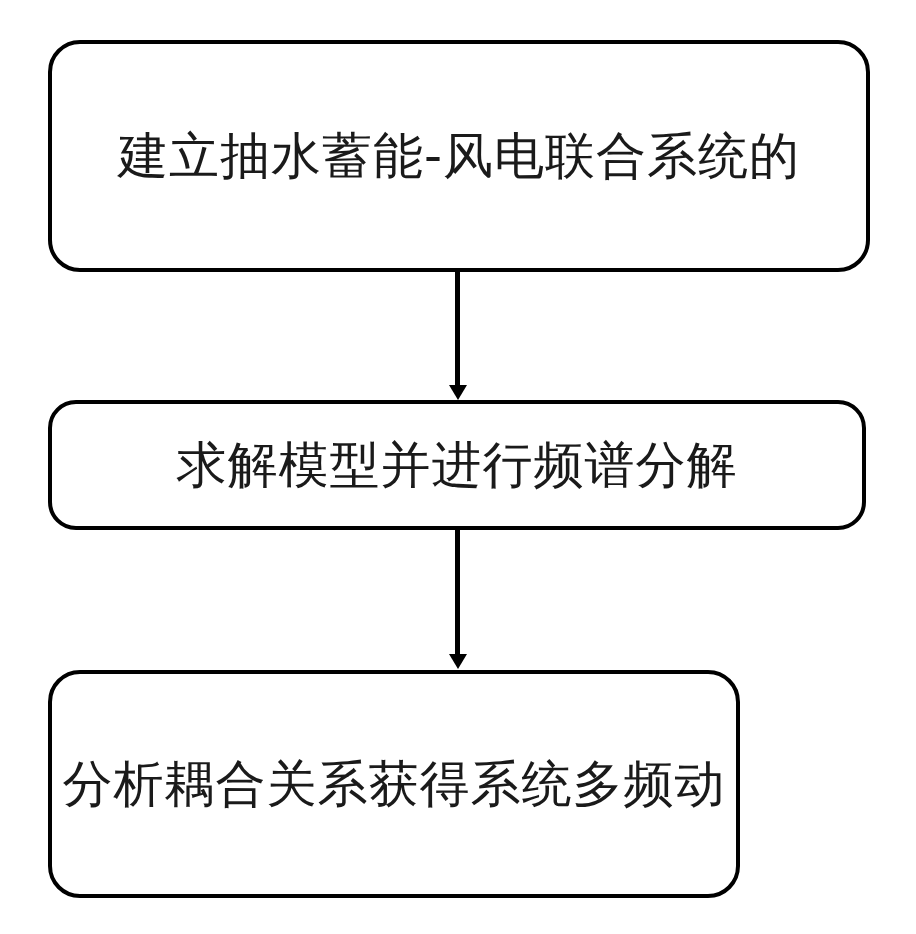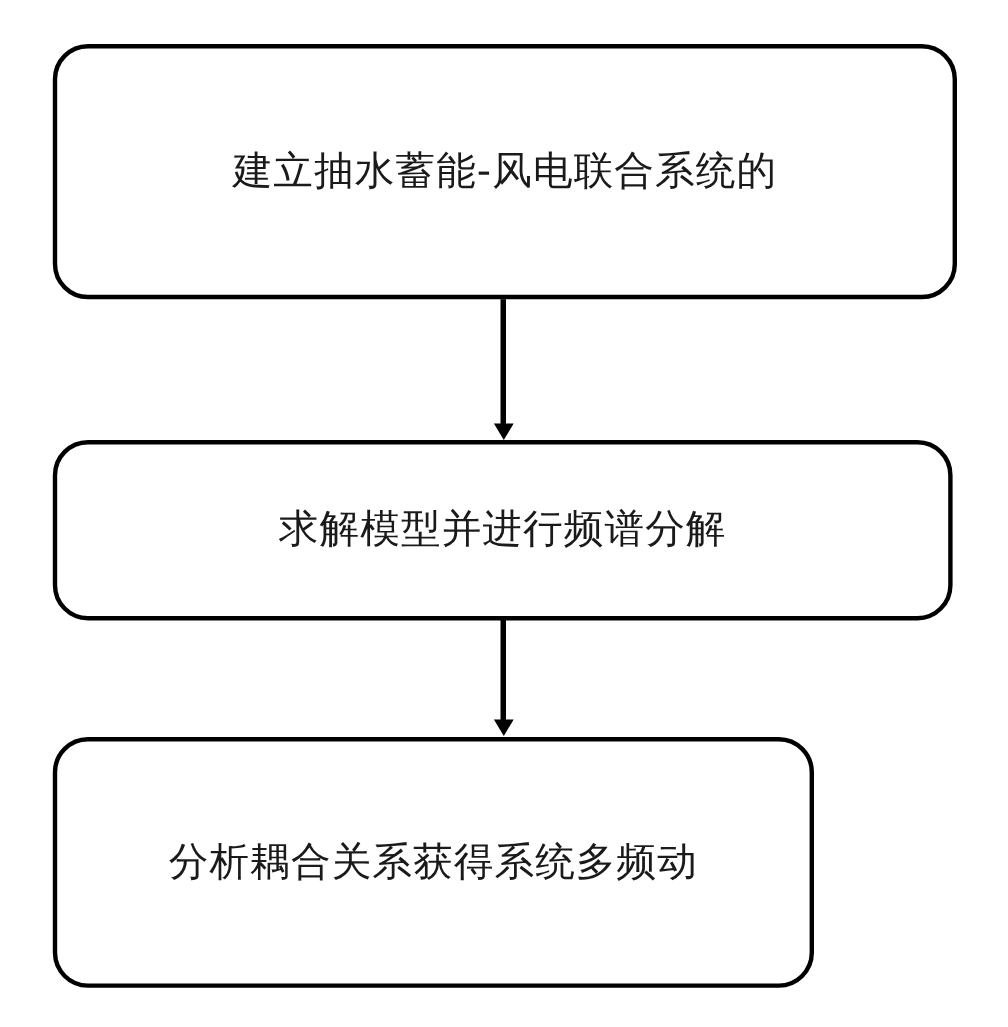--- a/index.html
+++ b/index.html
@@ -27,40 +27,41 @@
     border: 4px solid #000000;
     border-radius: 32px;
     display: flex;
     flex-direction: column;
     align-items: center;
     justify-content: center;
     text-align: center;
   }
   .node-line {
     display: block;
-    font-size: 36px;
+    font-size: 50px;
     line-height: 72px;
     color: #1a1a1a;
     letter-spacing: 1px;
     white-space: nowrap;
     font-weight: 400;
   }
   
   #node-1 {
     left: 48px;
     top: 40px;
     width: 822px;
     height: 232px;
   }
   
   #node-2 {
     left: 48px;
     top: 400px;
     width: 818px;
-    height: 164px;
+    height: 130px;
+    border-radius: 28px;
   }
   
   #node-3 {
     left: 48px;
     top: 670px;
     width: 692px;
     height: 228px;
     gap: 30px;
   }
   

